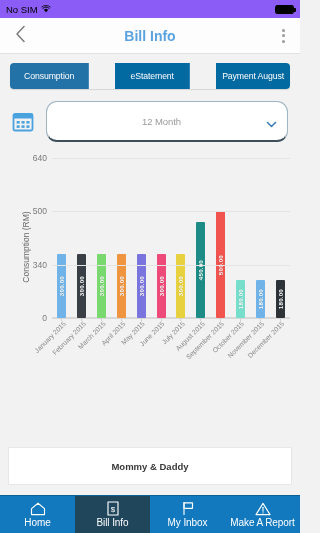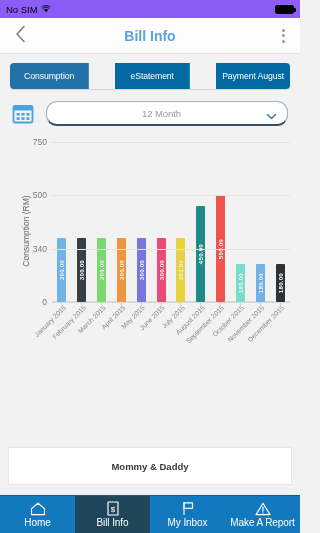--- a/index.html
+++ b/index.html
@@ -68,21 +68,21 @@
   }
   .seg:last-child { border-right:none; }
   .seg.active { background:#2272A8; flex:1.06; }
 
   
   .filter-row {
     display:flex; align-items:center; padding:4px 12px 8px; gap:12px;
   }
   .cal-icon { width:22px; height:22px; flex:0 0 22px; }
   .dropdown {
-    flex:1; height:25px; background:#fff;
+    flex:1; height:41px; background:#fff;
     border:1px solid #9fb4c4; border-bottom:2px solid #3d4f5c;
     border-radius:11px; display:flex; align-items:center;
     position:relative; padding:0 10px;
   }
   .dd-label {
     flex:1; text-align:center; font-size:9.5px; color:#9a9a9a; letter-spacing:-0.1px;
   }
   .dd-chev { width:11px; height:11px; flex:0 0 11px; }
 
   
@@ -316,21 +316,21 @@
             <div class="tickmark"></div>
           </div>
         </div>
     <div class="gridline" style="top: 160px; background: rgb(216, 216, 216);"></div>
         <div class="ytick" style="top: 160px;">0</div>
         <div class="gridline" style="top: 106.667px;"></div>
         <div class="ytick" style="top: 106.667px;">340</div>
         <div class="gridline" style="top: 53.3333px;"></div>
         <div class="ytick" style="top: 53.3333px;">500</div>
         <div class="gridline" style="top: 0px;"></div>
-        <div class="ytick" style="top: 0px;">750</div>
+        <div class="ytick" style="top: 0px;">640</div>
       </div>
     <div class="xlabels" id="xlabels">
         <div class="xlab-slot" style="left: 9.91667px;">
           <span class="xlab">January 2015</span>
         </div>
         <div class="xlab-slot" style="left: 29.75px;">
           <span class="xlab">February 2015</span>
         </div>
         <div class="xlab-slot" style="left: 49.5833px;">
           <span class="xlab">March 2015</span>

